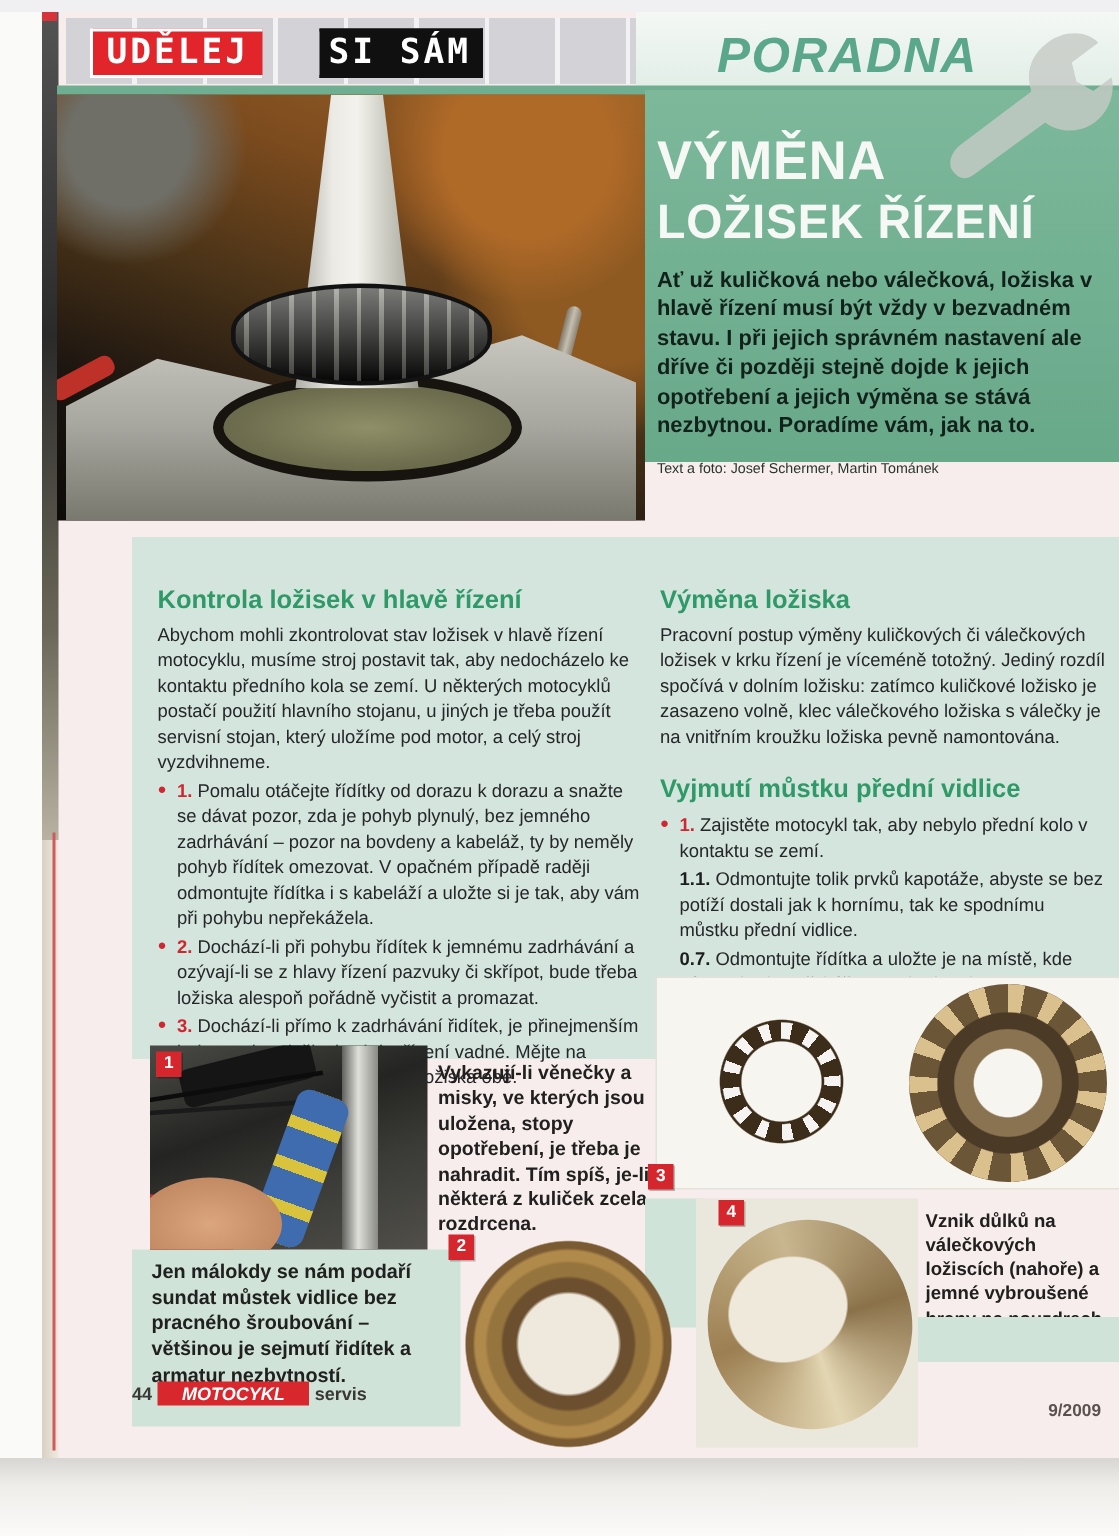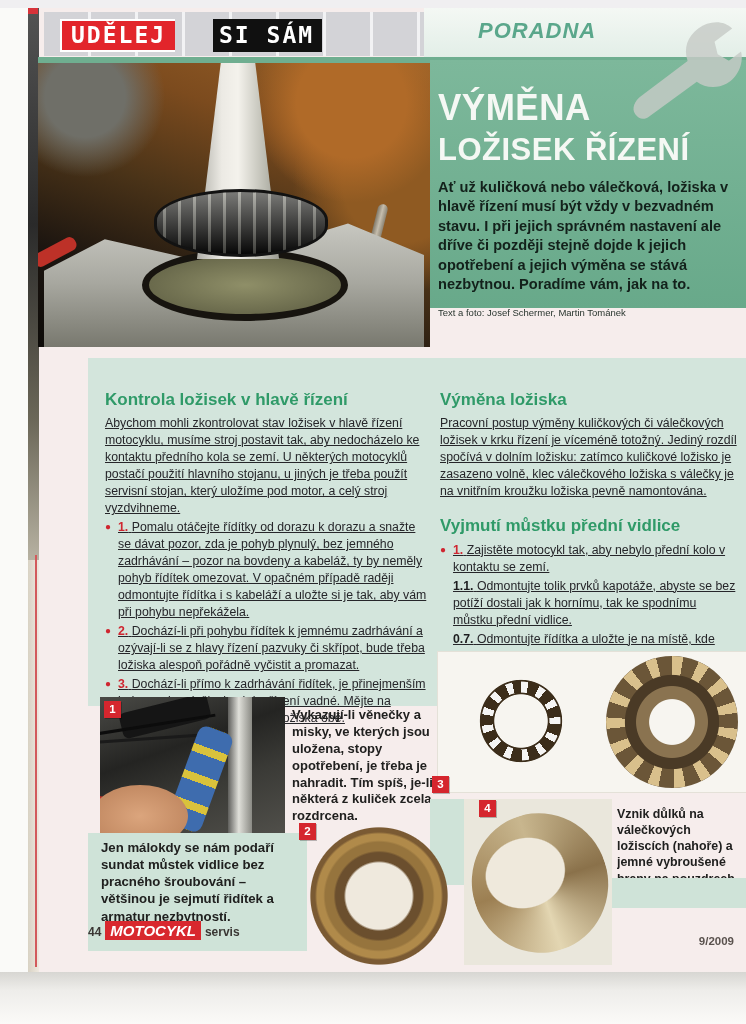--- a/index.html
+++ b/index.html
@@ -20,21 +20,21 @@
   .hdr-gray{position:absolute;left:44px;top:12px;width:380px;height:44px;
             background:repeating-linear-gradient(90deg,#d3d3d7 0 44px,#f2f2f4 44px 47px);}
   .hdr-mint{position:absolute;left:424px;top:8px;width:322px;height:50px;
             background:linear-gradient(180deg,#f4f8f4,#e2eee7);}
   .diy-red{position:absolute;left:60px;top:19px;height:29px;padding:0 9px;background:#e2252b;
            color:#fff;font-family:"DejaVu Sans Mono",monospace;font-weight:bold;font-size:23px;
            line-height:29px;letter-spacing:2px;border:2px solid #fff;border-right:none;}
   .diy-black{position:absolute;left:213px;top:19px;height:29px;padding:0 6px;background:#101010;
            color:#fff;font-family:"DejaVu Sans Mono",monospace;font-weight:bold;font-size:23px;
            line-height:29px;letter-spacing:2px;border:2px solid #101010;border-left:none;}
-  .poradna{position:absolute;left:478px;top:18px;font-size:22px;font-weight:bold;font-style:italic;
+  .poradna{position:absolute;left:478px;top:18px;font-size:33px;font-weight:bold;font-style:italic;
            color:#5aa78b;letter-spacing:1px;}
   .wrench{position:absolute;left:620px;top:12px;width:120px;height:120px;z-index:6;
           transform:rotate(8deg);opacity:.9;}
   
   .green-strip{position:absolute;left:38px;top:57px;width:708px;height:7px;background:#6fae90;}
   .title-panel{position:absolute;left:430px;top:60px;width:316px;height:248px;
                background:linear-gradient(180deg,#7db89b,#68a98a);z-index:2;}
   .title-panel h1{margin:28px 0 0 8px;color:#f5f8f4;font-size:35px;line-height:1.08;
                letter-spacing:.5px;transform:scaleY(1.04);transform-origin:left top;}
   .title-panel h1 .l2{font-size:31px;}
@@ -62,21 +62,21 @@
   .bearing{position:absolute;left:116px;top:126px;width:168px;height:62px;border-radius:50%/46%;
        border:3px solid #121212;
        background-image:linear-gradient(180deg,rgba(210,210,205,.55),rgba(0,0,0,.55)),
          repeating-linear-gradient(90deg,#0f0f0f 0 6px,#8d8d85 6px 9px,#0f0f0f 9px 15px);}
   
   .mint{position:absolute;left:88px;top:358px;width:658px;height:348px;background:#d3e5dc;}
   .col{position:absolute;top:30px;color:#26262a;font-size:12.3px;line-height:1.38;}
   .col-l{left:17px;width:322px;}
   .col-r{left:352px;width:298px;}
   .col h2{margin:0 0 4px 0;font-size:17px;color:#2f9a68;}
-  .col p{margin:0 0 2px 0;text-decoration:underline;}
+  .col p{margin:0 0 2px 0;}
   .step{position:relative;padding-left:13px;margin:0;}
   .step .dot{position:absolute;left:0;top:1px;color:#cf2630;font-size:10px;}
   .rn{color:#cf2630;font-weight:bold;}
   .bn{color:#1d1d1f;font-weight:bold;}
   .col h2.second{margin-top:14px;}
   
   .photo3{position:absolute;left:438px;top:652px;width:308px;height:140px;background:#f7f5f0;
           box-shadow:0 0 0 1px #e4e1d8;z-index:3;overflow:hidden;}
   .ballcage{position:absolute;left:22px;top:10px;width:122px;height:118px;border-radius:50%;
      background:radial-gradient(circle,rgba(0,0,0,0) 0 31%,#3c2d1a 32% 48%,rgba(0,0,0,0) 49%);}
@@ -125,21 +125,21 @@
      background:
        radial-gradient(ellipse 50% 42% at 42% 40%,#efe9dc 0 58%,rgba(0,0,0,0) 60%),
        conic-gradient(#c8b68e,#8a714a,#e3d6b2,#9c7f52,#c8b68e);}
   
   .badge{position:absolute;width:17px;height:17px;background:#d5262e;color:#fff;font-weight:bold;
      font-size:11.5px;text-align:center;line-height:17px;z-index:5;box-shadow:1px 1px 0 rgba(0,0,0,.25);}
   
   .footer{position:absolute;left:88px;top:921px;width:650px;height:20px;font-size:12px;
      color:#3a3734;font-weight:bold;z-index:4;}
   .brandbox{display:inline-block;background:#d8282e;color:#fff;font-style:italic;
-     font-size:15px;padding:1px 5px;margin:0 4px;}
+     font-size:12px;padding:1px 16px;margin:0 4px;}
   .issue{position:absolute;right:4px;top:14px;font-weight:bold;color:#5a524e;font-size:11.5px;}
 </style>
 </head>
 <body>
 
 <div class="page">
 
   <div class="scan-left"></div>
   <div class="page-edge"></div>
   <div class="page-edge-low"></div>

